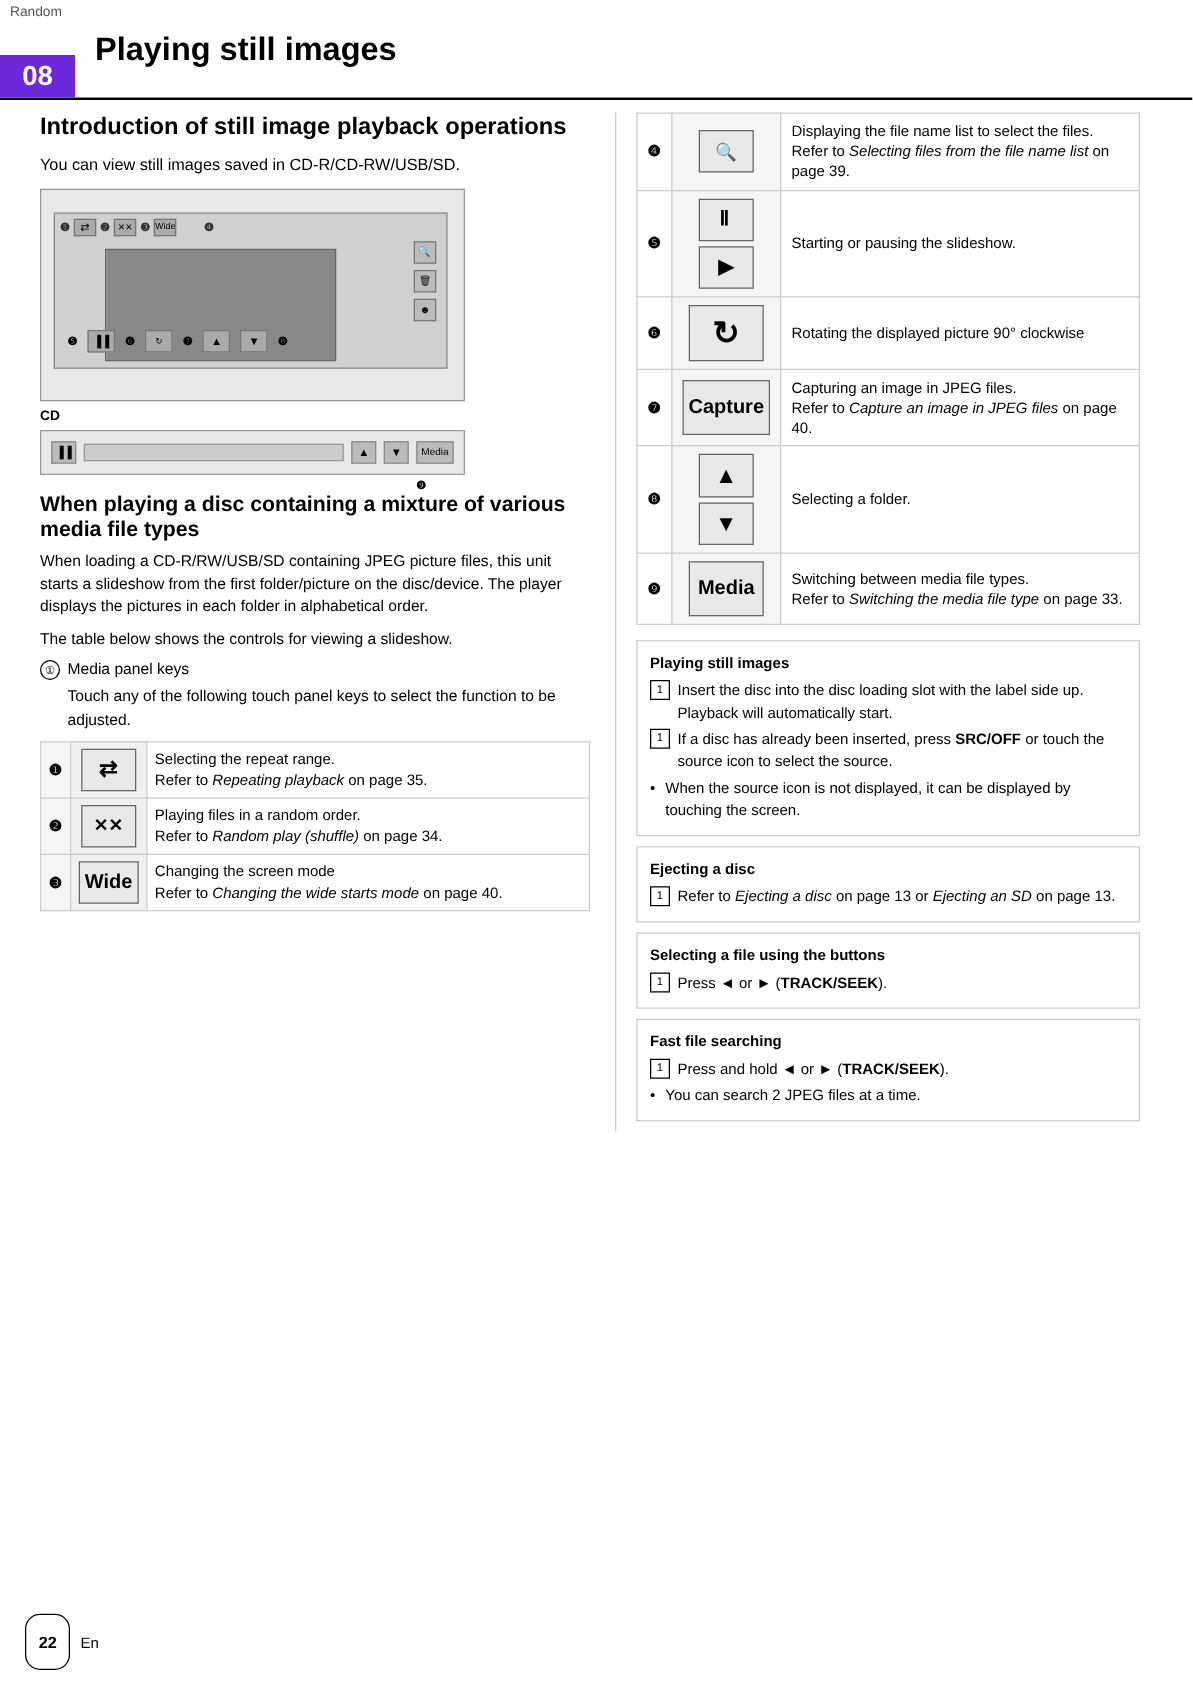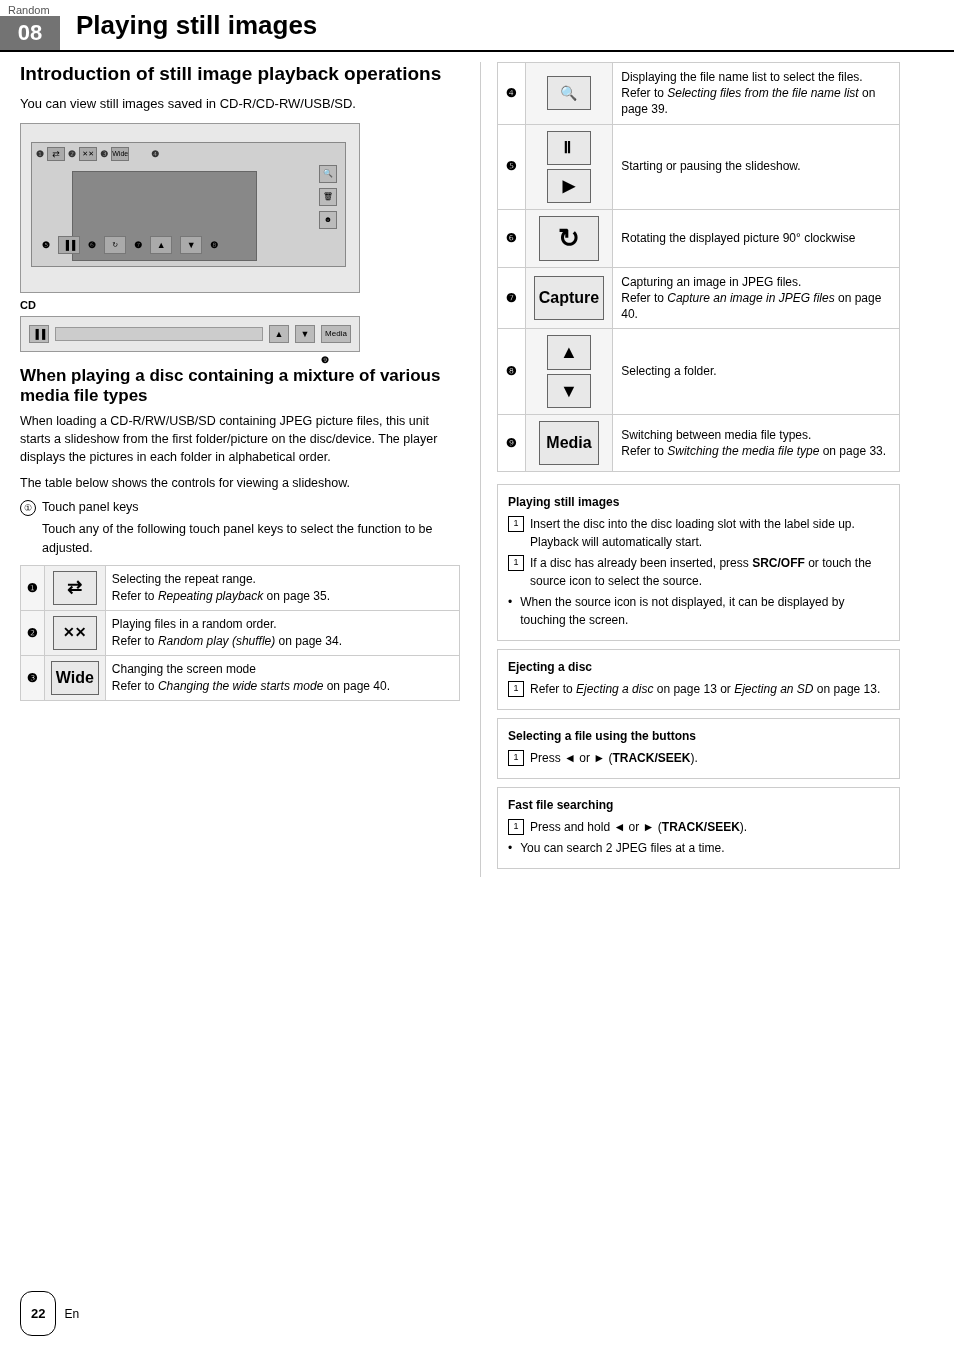--- a/index.html
+++ b/index.html
@@ -21,29 +21,30 @@
       margin: 0;
       padding: 0;
     }
     .section-label {
       font-size: 11px;
       color: #555;
       padding: 4px 8px 0 8px;
       min-width: 60px;
     }
     .section-number-box {
-      background: #737373;
+      background: #6d28d9;
       color: #fff;
       font-size: 22px;
       font-weight: bold;
       padding: 4px 14px;
       display: flex;
       align-items: center;
       justify-content: center;
       min-width: 60px;
+      margin-top: 28px;
     }
     .section-title {
       font-size: 26px;
       font-weight: bold;
       padding: 6px 16px;
       display: flex;
       align-items: center;
       flex: 1;
     }
 
@@ -52,20 +53,21 @@
       gap: 0;
       padding: 0 20px;
       margin-top: 10px;
     }
 
     
     .left-col {
       flex: 1;
       max-width: 460px;
       padding-right: 20px;
+      margin-left: 12px;
     }
 
     .intro-title {
       font-size: 19px;
       font-weight: bold;
       margin-bottom: 8px;
       line-height: 1.3;
     }
 
     .intro-text {
@@ -426,21 +428,21 @@
       <div class="cd-strip-btn" style="font-size:8px; min-width:30px;">Media</div>
       <div style="position:absolute; bottom:-14px; right:30px; font-size:9px; font-weight:bold;">❾</div>
     </div>
 
     <p class="when-playing-title" style="margin-top:8px;">When playing a disc containing a mixture of various media file types</p>
     <p class="body-text">When loading a CD-R/RW/USB/SD containing JPEG picture files, this unit starts a slideshow from the first folder/picture on the disc/device. The player displays the pictures in each folder in alphabetical order.</p>
     <p class="body-text">The table below shows the controls for viewing a slideshow.</p>
 
     <div class="touch-panel-label">
       <span class="circle-num">①</span>
-      <span>Touch panel keys</span>
+      <span>Media panel keys</span>
     </div>
     <p class="body-text" style="margin-left:22px;">Touch any of the following touch panel keys to select the function to be adjusted.</p>
 
     <table class="icon-table">
 
       <tbody>
           <tr>
         <td class="num-td">❶</td>
         <td class="icon-td">
           <div class="icon-box">⇄</div>

